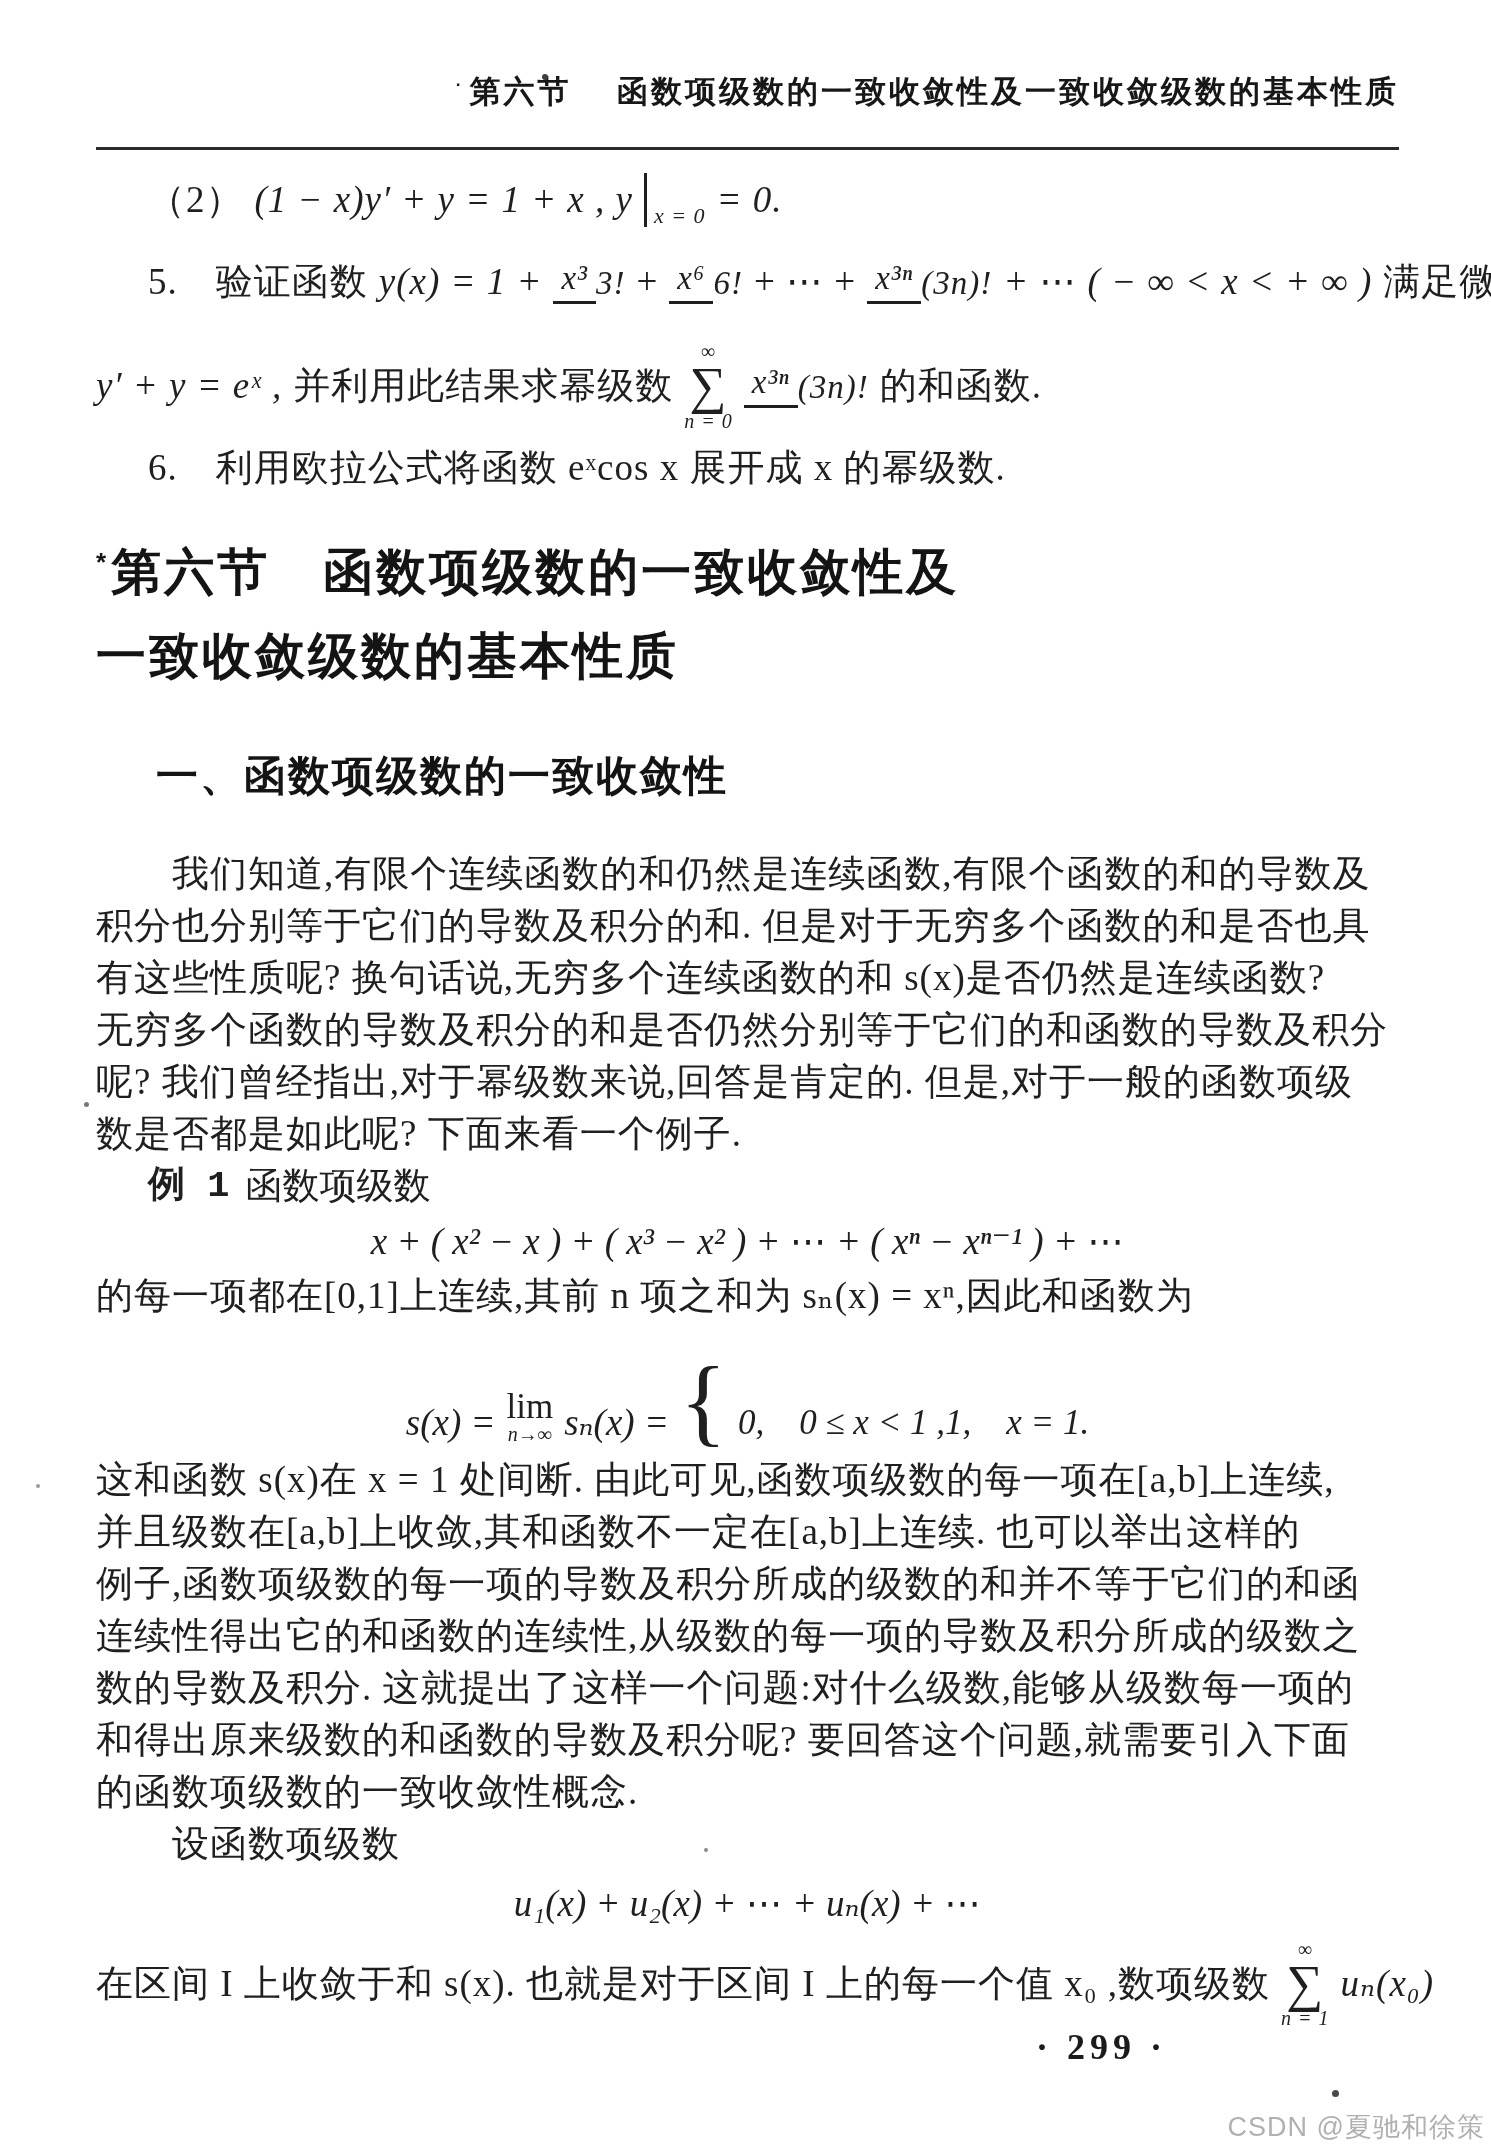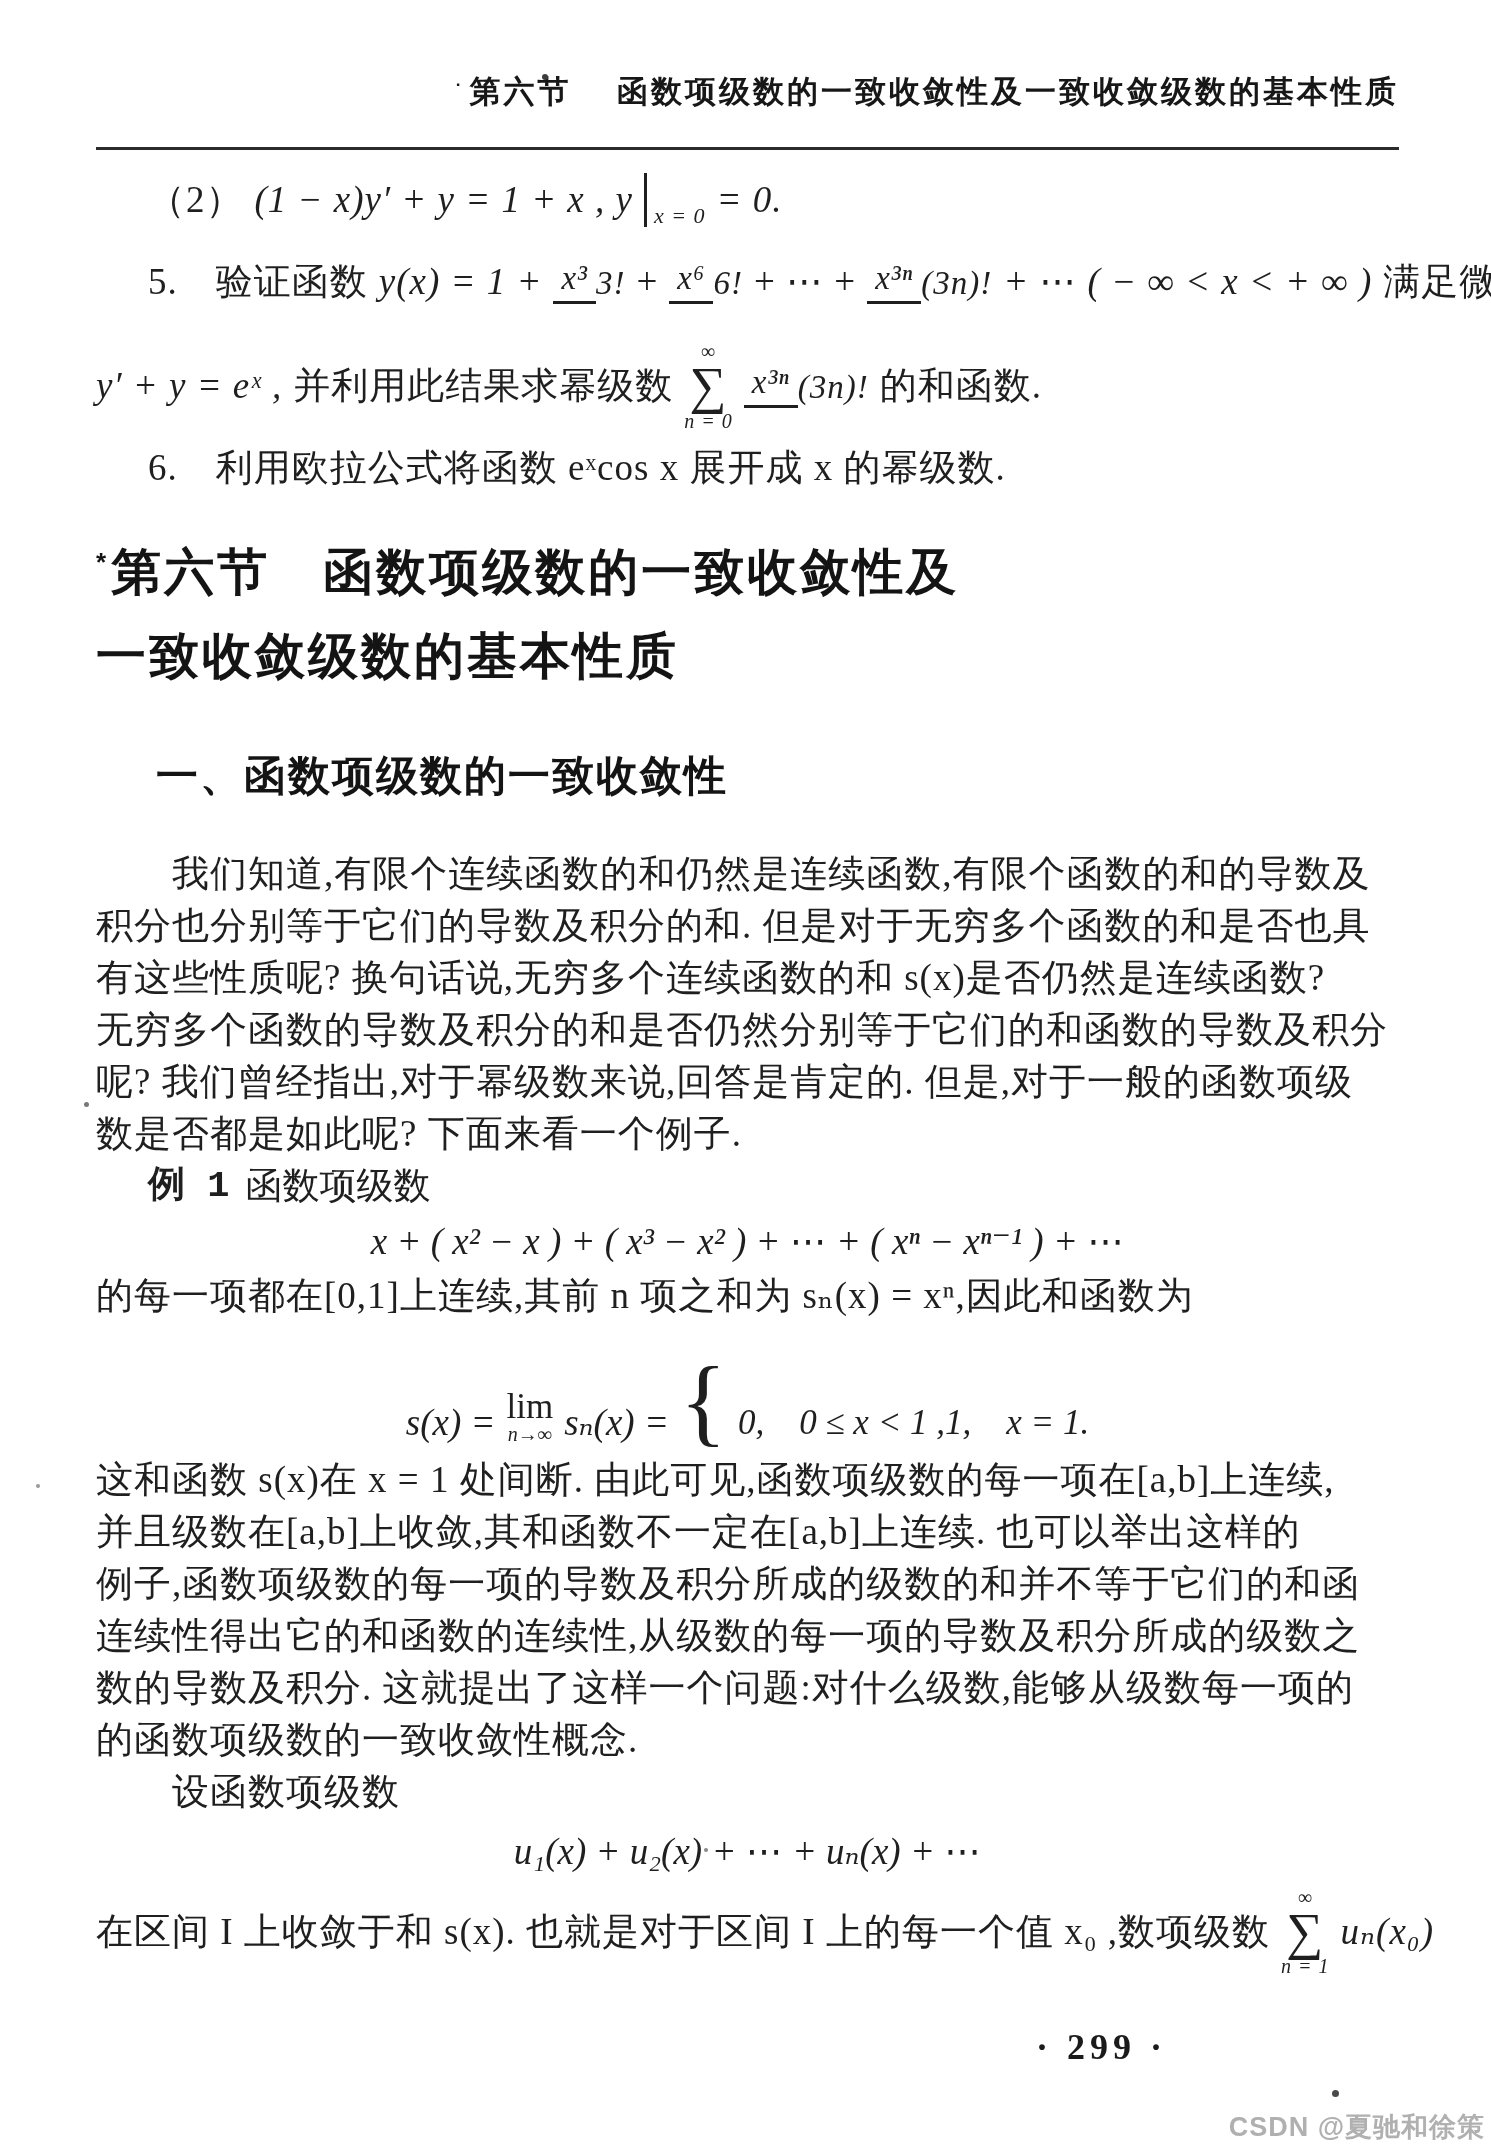--- a/index.html
+++ b/index.html
@@ -68,21 +68,21 @@
   .brace { font-size:98px; font-weight:400; line-height:.9; transform:translateY(2px); }
   .cases { display:flex; row-gap:10px; font-size:35px;
            line-height:1.2; white-space:pre; font-style:italic; }
 
   .final-row { height:104px; font-size:37px; letter-spacing:1px; }
 
   .pagenum { position:absolute; left:1036px; top:2026px; font-size:36px; font-weight:700;
              letter-spacing:5px; color:#1b1b1b; }
   .watermark { position:absolute; right:6px; bottom:4px;
     font-family:"Liberation Sans","DejaVu Sans",sans-serif;
-    font-size:27px; color:#b0b0b0; letter-spacing:1px;font-weight:bold; }
+    font-size:27px; color:#b0b0b0; letter-spacing:1px; }
 
   .dot { position:absolute; border-radius:50%; background:#555; }
   .d1 { left:542px; top:74px;  width:6px; height:6px; background:#3d3d3d; }
   .d2 { left:84px;  top:1102px; width:5px; height:5px; background:#787878; }
   .d3 { left:36px;  top:1484px; width:4px; height:4px; background:#9a9a9a; }
   .d4 { left:1332px; top:2090px; width:7px; height:7px; background:#4a4a4a; }
   .d5 { left:704px; top:1848px; width:4px; height:4px; background:#8a8a8a; }
 </style>
 </head>
 <body>
@@ -185,20 +185,21 @@
         <span>1,　x = 1.</span>
       </span>
     </div>
 
     <div class="para" style="margin-top:10px">
       <div class="pline">这和函数 s(x)在 x = 1 处间断. 由此可见,函数项级数的每一项在[a,b]上连续,</div>
       <div class="pline">并且级数在[a,b]上收敛,其和函数不一定在[a,b]上连续. 也可以举出这样的</div>
       <div class="pline">例子,函数项级数的每一项的导数及积分所成的级数的和并不等于它们的和函</div>
       <div class="pline">连续性得出它的和函数的连续性,从级数的每一项的导数及积分所成的级数之</div>
       <div class="pline">数的导数及积分. 这就提出了这样一个问题:对什么级数,能够从级数每一项的</div>
+      <div class="pline">和得出原来级数的和函数的导数及积分呢? 要回答这个问题,就需要引入下面</div>
       <div class="pline">的函数项级数的一致收敛性概念.</div>
     </div>
 
     <div class="pline">　　设函数项级数</div>
 
     <div class="display math-row it" style="margin-top:6px">
       <span>u₁(x) + u₂(x) + ⋯ + uₙ(x) + ⋯</span>
     </div>
 
     <div class="math-row final-row">

